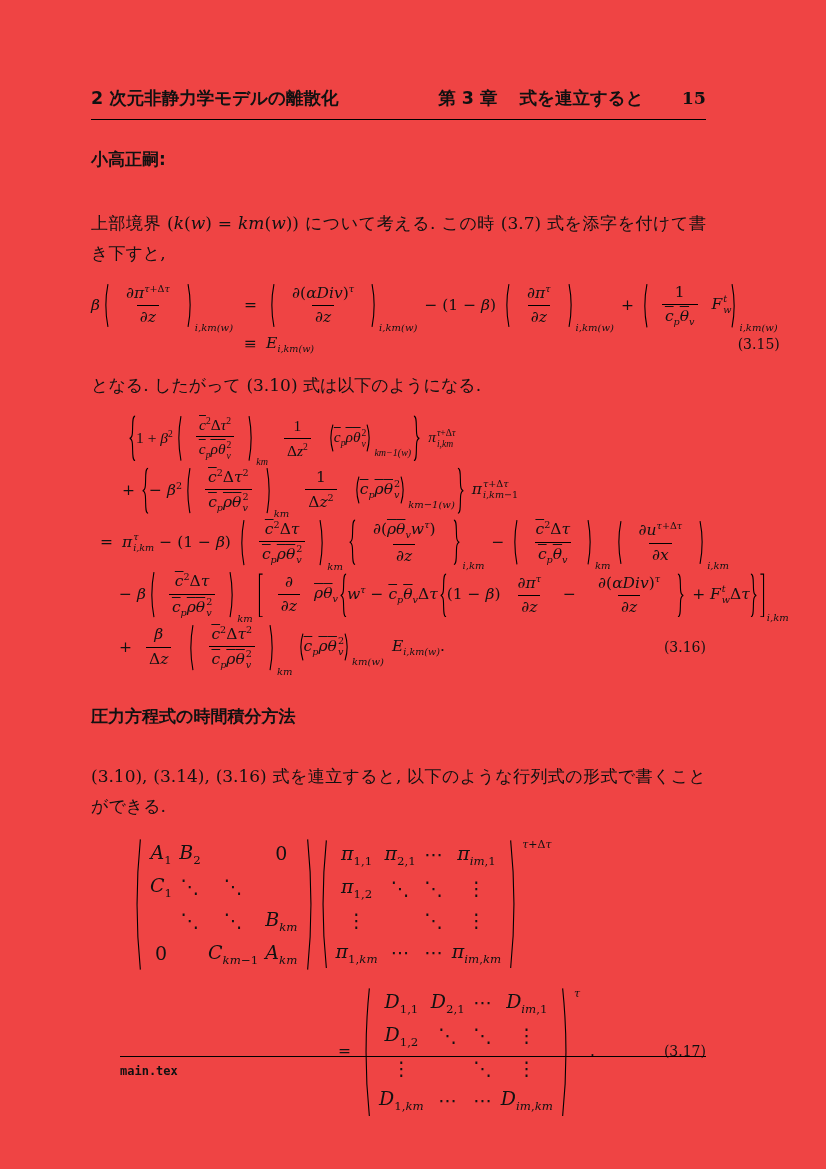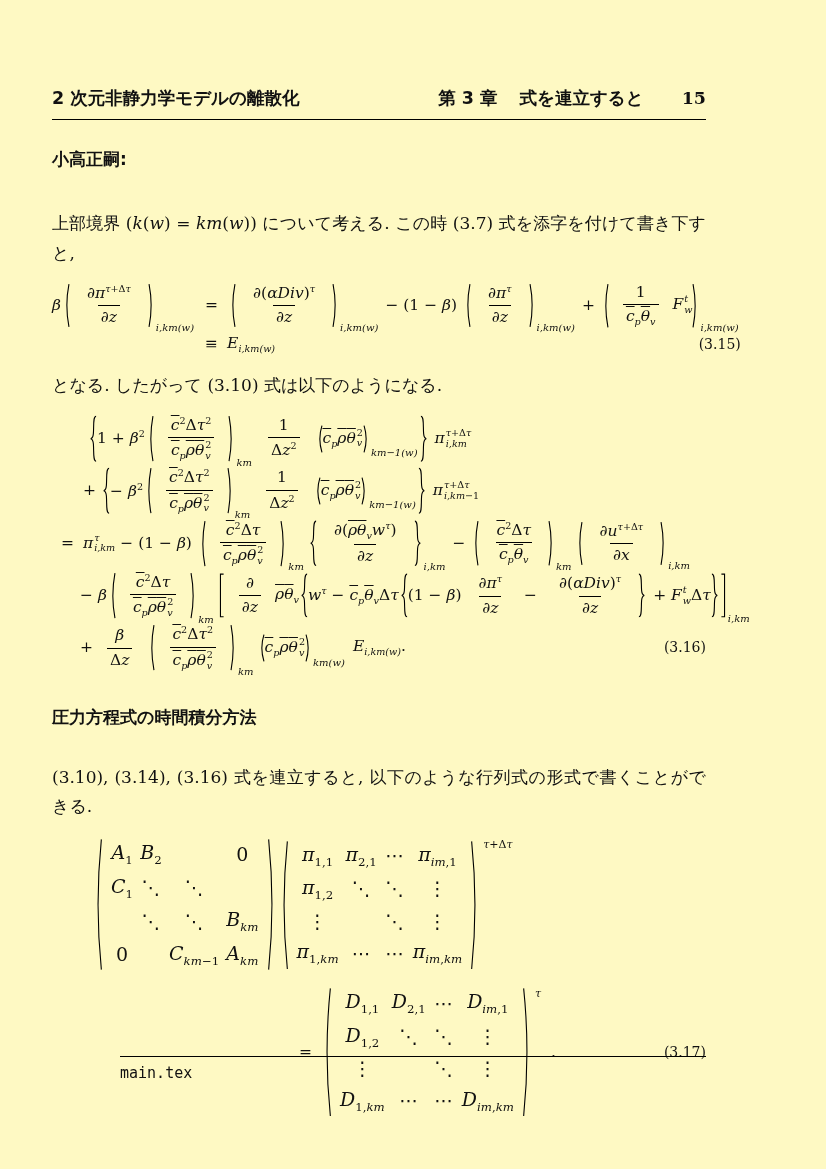--- a/index.html
+++ b/index.html
@@ -1,20 +1,20 @@
 <!DOCTYPE html>
 <html><head>
 <meta charset="utf-8">
 <style>
   * { box-sizing:border-box; margin:0; padding:0; }
   html,body { background:#888; }
   body { width:826px; margin:0 auto; }
-  .page { position:relative; width:826px; height:1169px; background:#fef9c3; color:#111;
+  .page { position:relative; width:826px; height:1169px; background:#ef4444; color:#111;
           font-family:"DejaVu Serif","DejaVu Sans","Liberation Serif",serif; font-size:17px;
-          padding:86px 120px 0 52px; overflow:hidden; }
+          padding:86px 120px 0 91px; overflow:hidden; }
   
   .running-head { display:flex; align-items:baseline; border-bottom:1.4px solid #000;
                   padding-bottom:9px; font-weight:bold; font-size:17.5px;
                   font-family:"DejaVu Sans","Liberation Sans",sans-serif; }
   .rh-right { margin-left:auto; display:flex; align-items:baseline; gap:22px; }
   .rh-page { margin-left:16px; font-family:"DejaVu Serif",serif; }
   
   .sec-head { font-weight:bold; font-family:"DejaVu Sans","Liberation Sans",sans-serif;
               margin-top:28px; font-size:17px; }
   .para { margin-top:38px; line-height:1.75; text-align:justify; }
@@ -43,35 +43,35 @@
   .d.brk { width:7px; }
   .d.mp { width:11px; }
   .d svg { height:100%; width:100%; display:block; }
   .eqtag { margin-left:auto; font-size:14px; }
   
   .eq315 { display:grid; grid-template-columns:max-content max-content 1fr; align-items:center; row-gap:6px; }
   .e-lhs { justify-self:end; display:flex; align-items:center; }
   .e-rel { margin:0 9px; }
   .e-rhs { display:flex; align-items:center; white-space:nowrap; }
   
-  .ind-a { margin-left:36px; }
+  .ind-a { margin-left:36px;font-family:Liberation Serif, serif; }
   .ind-b { margin-left:26px; }
   .ind-c { margin-left:28px; }
   
   .ind-m1 { margin-left:40px; margin-top:10px; }
   .ind-m2 { margin-left:238px; margin-top:12px; }
   .mat { display:grid; grid-template-columns:repeat(4,auto); column-gap:17px; row-gap:9px;
          padding:5px 8px; align-items:center; justify-items:center; font-size:19px;gap:7px; }
   .mcell { min-width:22px; text-align:center; }
   .msup { align-self:flex-start; font-size:11px; margin-left:2px; margin-top:2px; }
   .period { margin-left:10px; }
   .mgap { margin-left:6px; }
   
   .footer { position:absolute; left:120px; right:120px; top:1056px; border-top:1.2px solid #000;
-            padding-top:7px; display:flex; justify-content:space-between; font-size:15px; }
+            padding-top:7px; display:flex; justify-content:space-between; font-size:12px;font-weight:bold; }
   .footer .fname { font-family:"DejaVu Sans Mono","Liberation Mono",monospace; }
 </style>
 </head>
 <body>
 
 <svg width="0" height="0" style="position:absolute" aria-hidden="true">
   <defs>
     <path id="lp" d="M8.5 1 Q2.5 20 8.5 39" fill="none" stroke="#000" stroke-width="1.1" vector-effect="non-scaling-stroke"></path>
     <path id="rp" d="M1.5 1 Q7.5 20 1.5 39" fill="none" stroke="#000" stroke-width="1.1" vector-effect="non-scaling-stroke"></path>
     <path id="lb" d="M9 1 C5.5 1 6.6 9 6 15.5 Q5.6 19.5 3 20 Q5.6 20.5 6 24.5 C6.6 31 5.5 39 9 39" fill="none" stroke="#000" stroke-width="1.1" vector-effect="non-scaling-stroke"></path>

